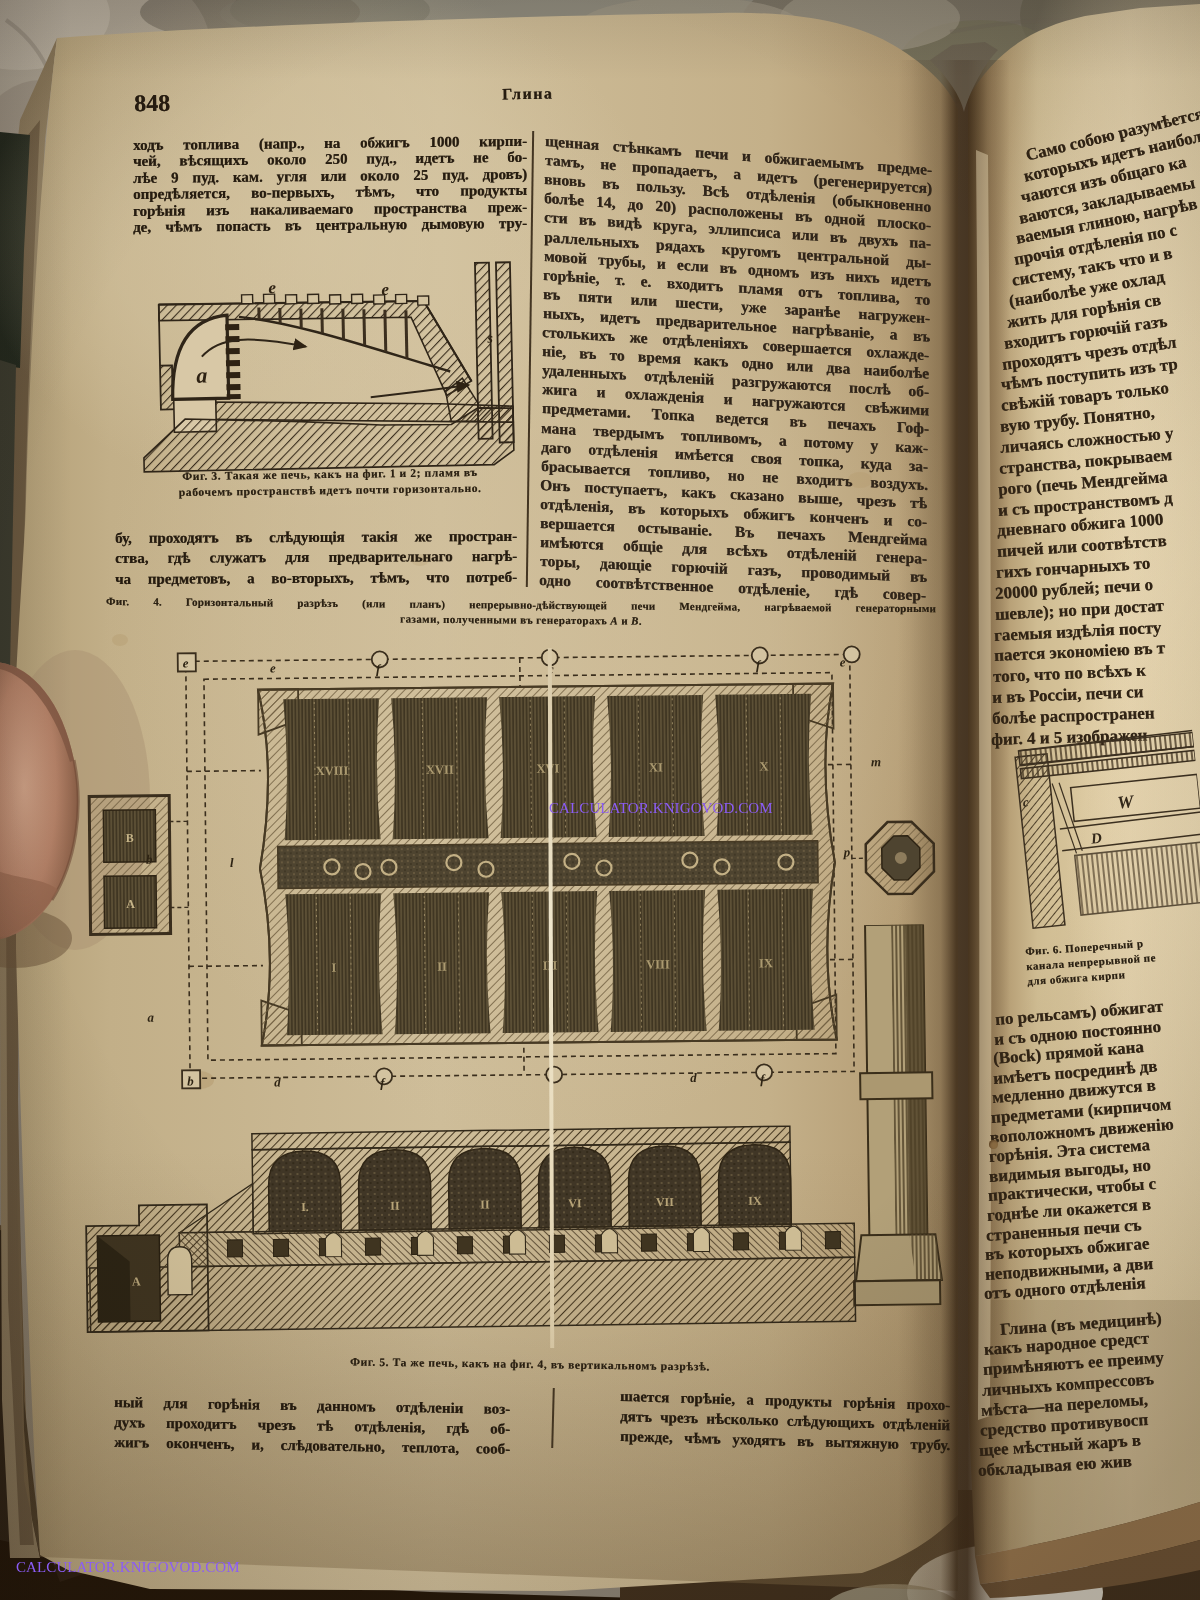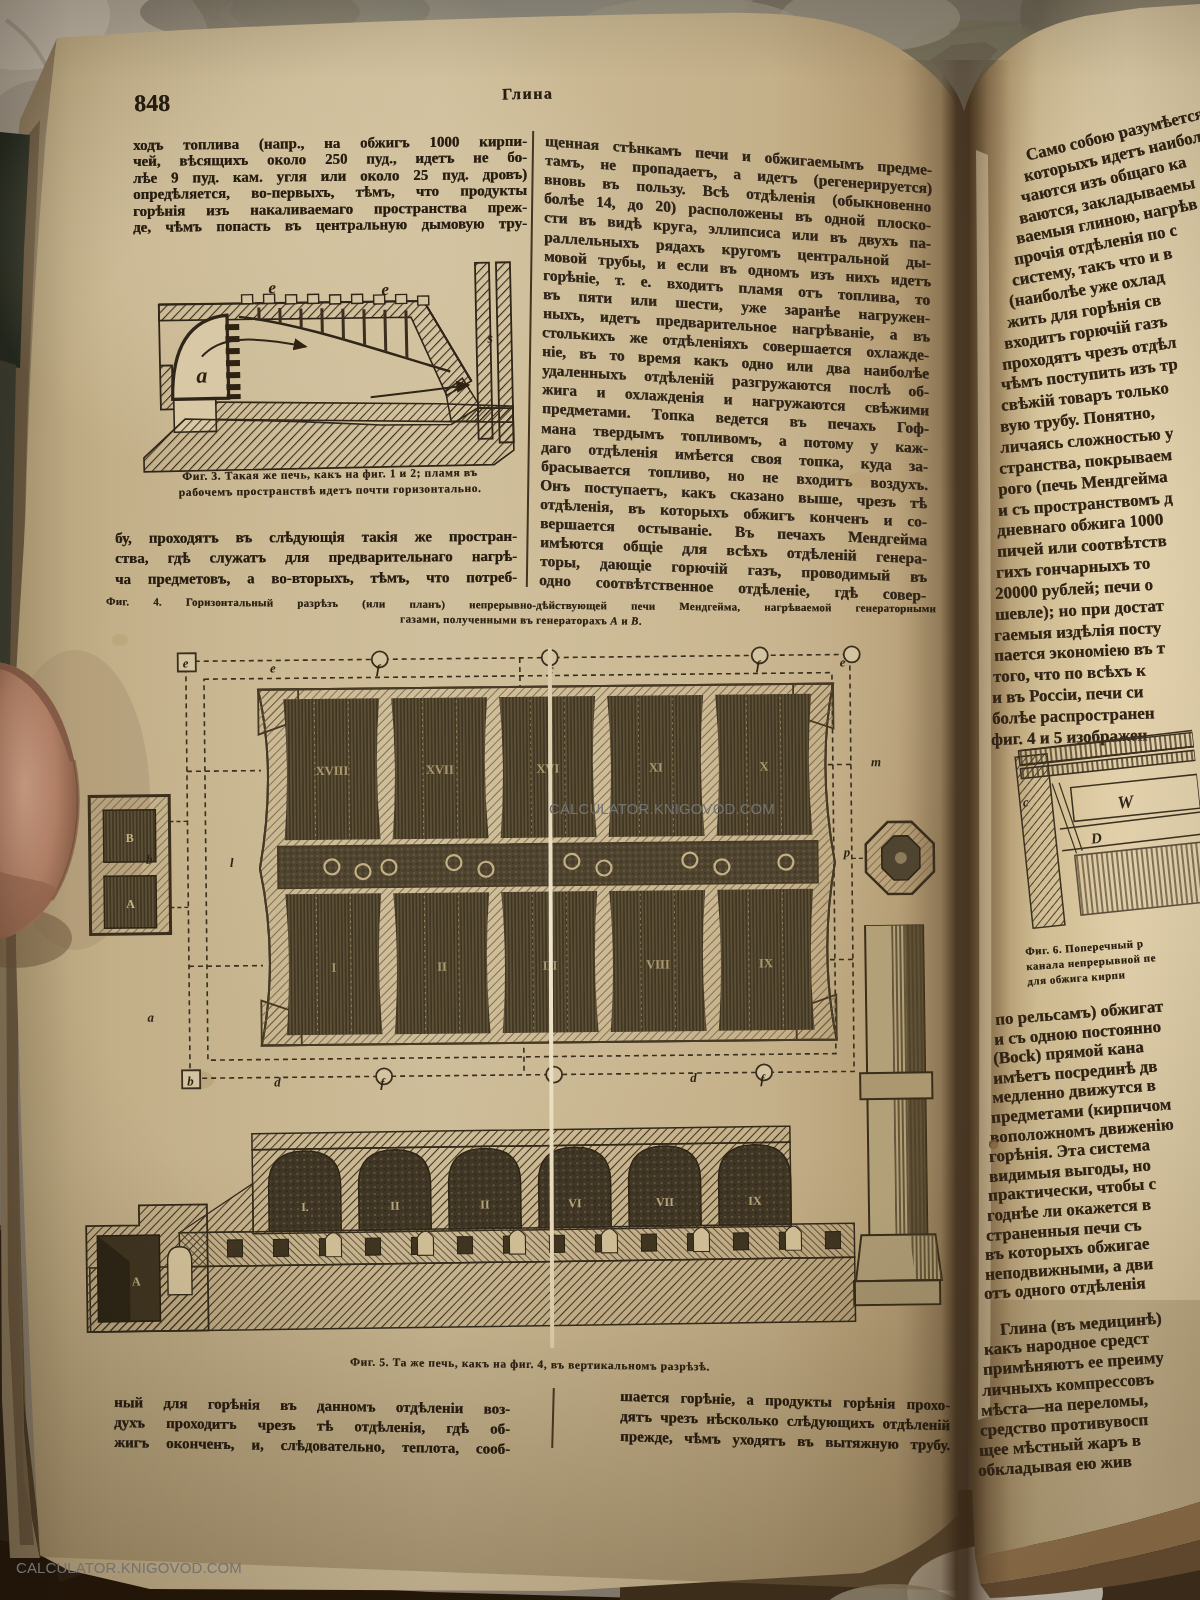--- a/index.html
+++ b/index.html
@@ -3,21 +3,21 @@
 <meta charset="utf-8">
 <style>
   html,body{margin:0;padding:0;}
   #scene{position:relative;width:1200px;height:1600px;overflow:hidden;background:#8d8577;
     font-family:"Liberation Serif", serif;}
   .abs{position:absolute;}
   .t{font-family:"Liberation Serif", serif;font-weight:bold;color:#261c10;text-shadow:0.4px 0 0 rgba(38,28,16,0.75);}
   .jl{text-align:justify;text-align-last:justify;}
   .line{white-space:nowrap;position:absolute;font-family:"Liberation Serif", serif;font-weight:bold;color:#312415;text-shadow:0.4px 0 0 rgba(49,36,21,0.7);}
   .cap{font-weight:bold;color:#2b2113;text-shadow:0.3px 0 0 rgba(43,33,19,0.6);}
-  .wm{position:absolute;font-family:Liberation Sans, sans-serif;color:#737373;font-weight:normal;}
+  .wm{position:absolute;font-family:Liberation Serif, serif;color:#8b5cf6;font-weight:normal;}
 </style>
 </head>
 <body>
 <div id="scene">
 
 <svg class="abs" style="left:0;top:0" width="1200" height="1600" viewBox="0 0 1200 1600">
   <defs>
     <radialGradient id="clothlight" cx="50%" cy="50%" r="50%">
       <stop offset="0%" stop-color="#b5ab9a" stop-opacity="0.9"></stop>
       <stop offset="100%" stop-color="#b5ab9a" stop-opacity="0"></stop>

